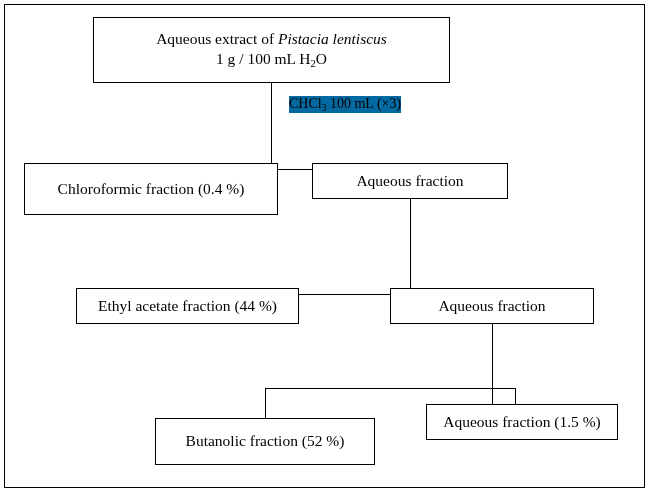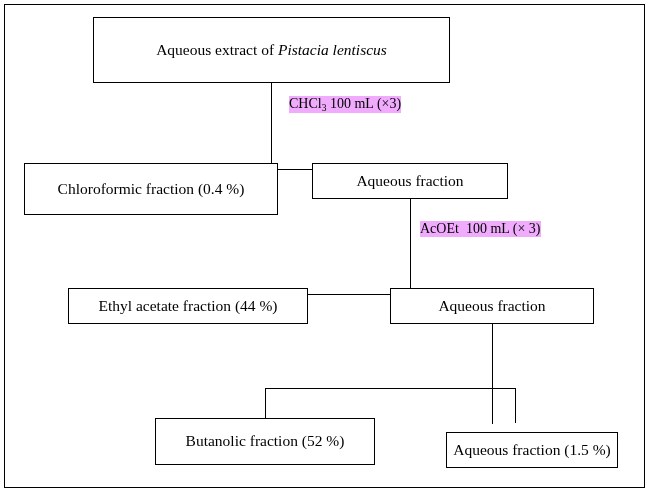--- a/index.html
+++ b/index.html
@@ -43,24 +43,24 @@
     text-align: center;
     font-size: 15.5px;
     line-height: 1.30;
     z-index: 3;
   }
   .node .inner { padding: 0 6px; }
 
   #node-root   { left: 93px;  top: 17px;  width: 357px; height: 66px; }
   #node-chcl3  { left: 24px;  top: 163px; width: 254px; height: 52px; }
   #node-aq1    { left: 312px; top: 163px; width: 196px; height: 36px; }
-  #node-etoac  { left: 68px;  top: 288px; width: 240px; height: 36px; }
+  #node-etoac  { left: 76px;  top: 288px; width: 223px; height: 36px; }
   #node-aq2    { left: 390px; top: 288px; width: 204px; height: 36px; }
   #node-buoh   { left: 155px; top: 418px; width: 220px; height: 47px; }
-  #node-aq3    { left: 426px; top: 432px; width: 172px; height: 36px; margin-left: 20px; }
+  #node-aq3    { left: 426px; top: 404px; width: 192px; height: 36px; }
 
   
   .vline {
     position: absolute;
     width: 1px;
     background: #000000;
     z-index: 1;
   }
   .hline {
     position: absolute;
@@ -86,21 +86,21 @@
   #h-split-3    { left: 265px; top: 388px; width: 250px; }
   #v-split-3-l  { left: 265px; top: 388px; height: 35px; }
   #v-split-3-r  { left: 515px; top: 388px; height: 35px; }
 
   
   .reagent {
     position: absolute;
     font-size: 14px;
     white-space: pre;
     z-index: 2;
-    background: #f0abfc;
+    background: #0369a1;
   }
   #label-chcl3 { left: 289px; top: 96px; }
   #label-acoet { left: 420px; top: 221px; }
   #label-nbuoh { left: 468px; top: 345px; }
 
   .ital { font-style: italic; }
   sub { font-size: 0.68em; vertical-align: -0.28em; }
 </style>
 </head>
 <body>
@@ -119,34 +119,33 @@
   <div class="vline" id="v-split-2-l"></div>
   <div class="vline" id="v-split-2-r"></div>
 
   <div class="vline" id="v-aq2-down"></div>
   <div class="hline" id="h-split-3"></div>
   <div class="vline" id="v-split-3-l"></div>
   <div class="vline" id="v-split-3-r"></div>
 
   <div class="node" id="node-root">
     <div class="inner">
-      <span><span>Aqueous extract of </span><span class="ital">Pistacia lentiscus</span></span><br>
+      <span><span>Aqueous extract of </span><span class="ital">Pistacia lentiscus</span></span><br><span><span>1 g / 100 mL H</span><sub>2</sub><span>O</span></span>
     </div>
   </div>
 
   <div class="reagent" id="label-chcl3"><span>CHCl</span><sub>3</sub><span> 100 mL (×3)</span></div>
 
   <div class="node" id="node-chcl3">
     <div class="inner">Chloroformic fraction (0.4 %)</div>
   </div>
   <div class="node" id="node-aq1">
     <div class="inner">Aqueous fraction</div>
   </div>
 
-  <div class="reagent" id="label-acoet">AcOEt  100 mL (× 3)</div>
 
   <div class="node" id="node-etoac">
     <div class="inner">Ethyl acetate fraction (44 %)</div>
   </div>
   <div class="node" id="node-aq2">
     <div class="inner">Aqueous fraction</div>
   </div>
 
 
   <div class="node" id="node-buoh">

